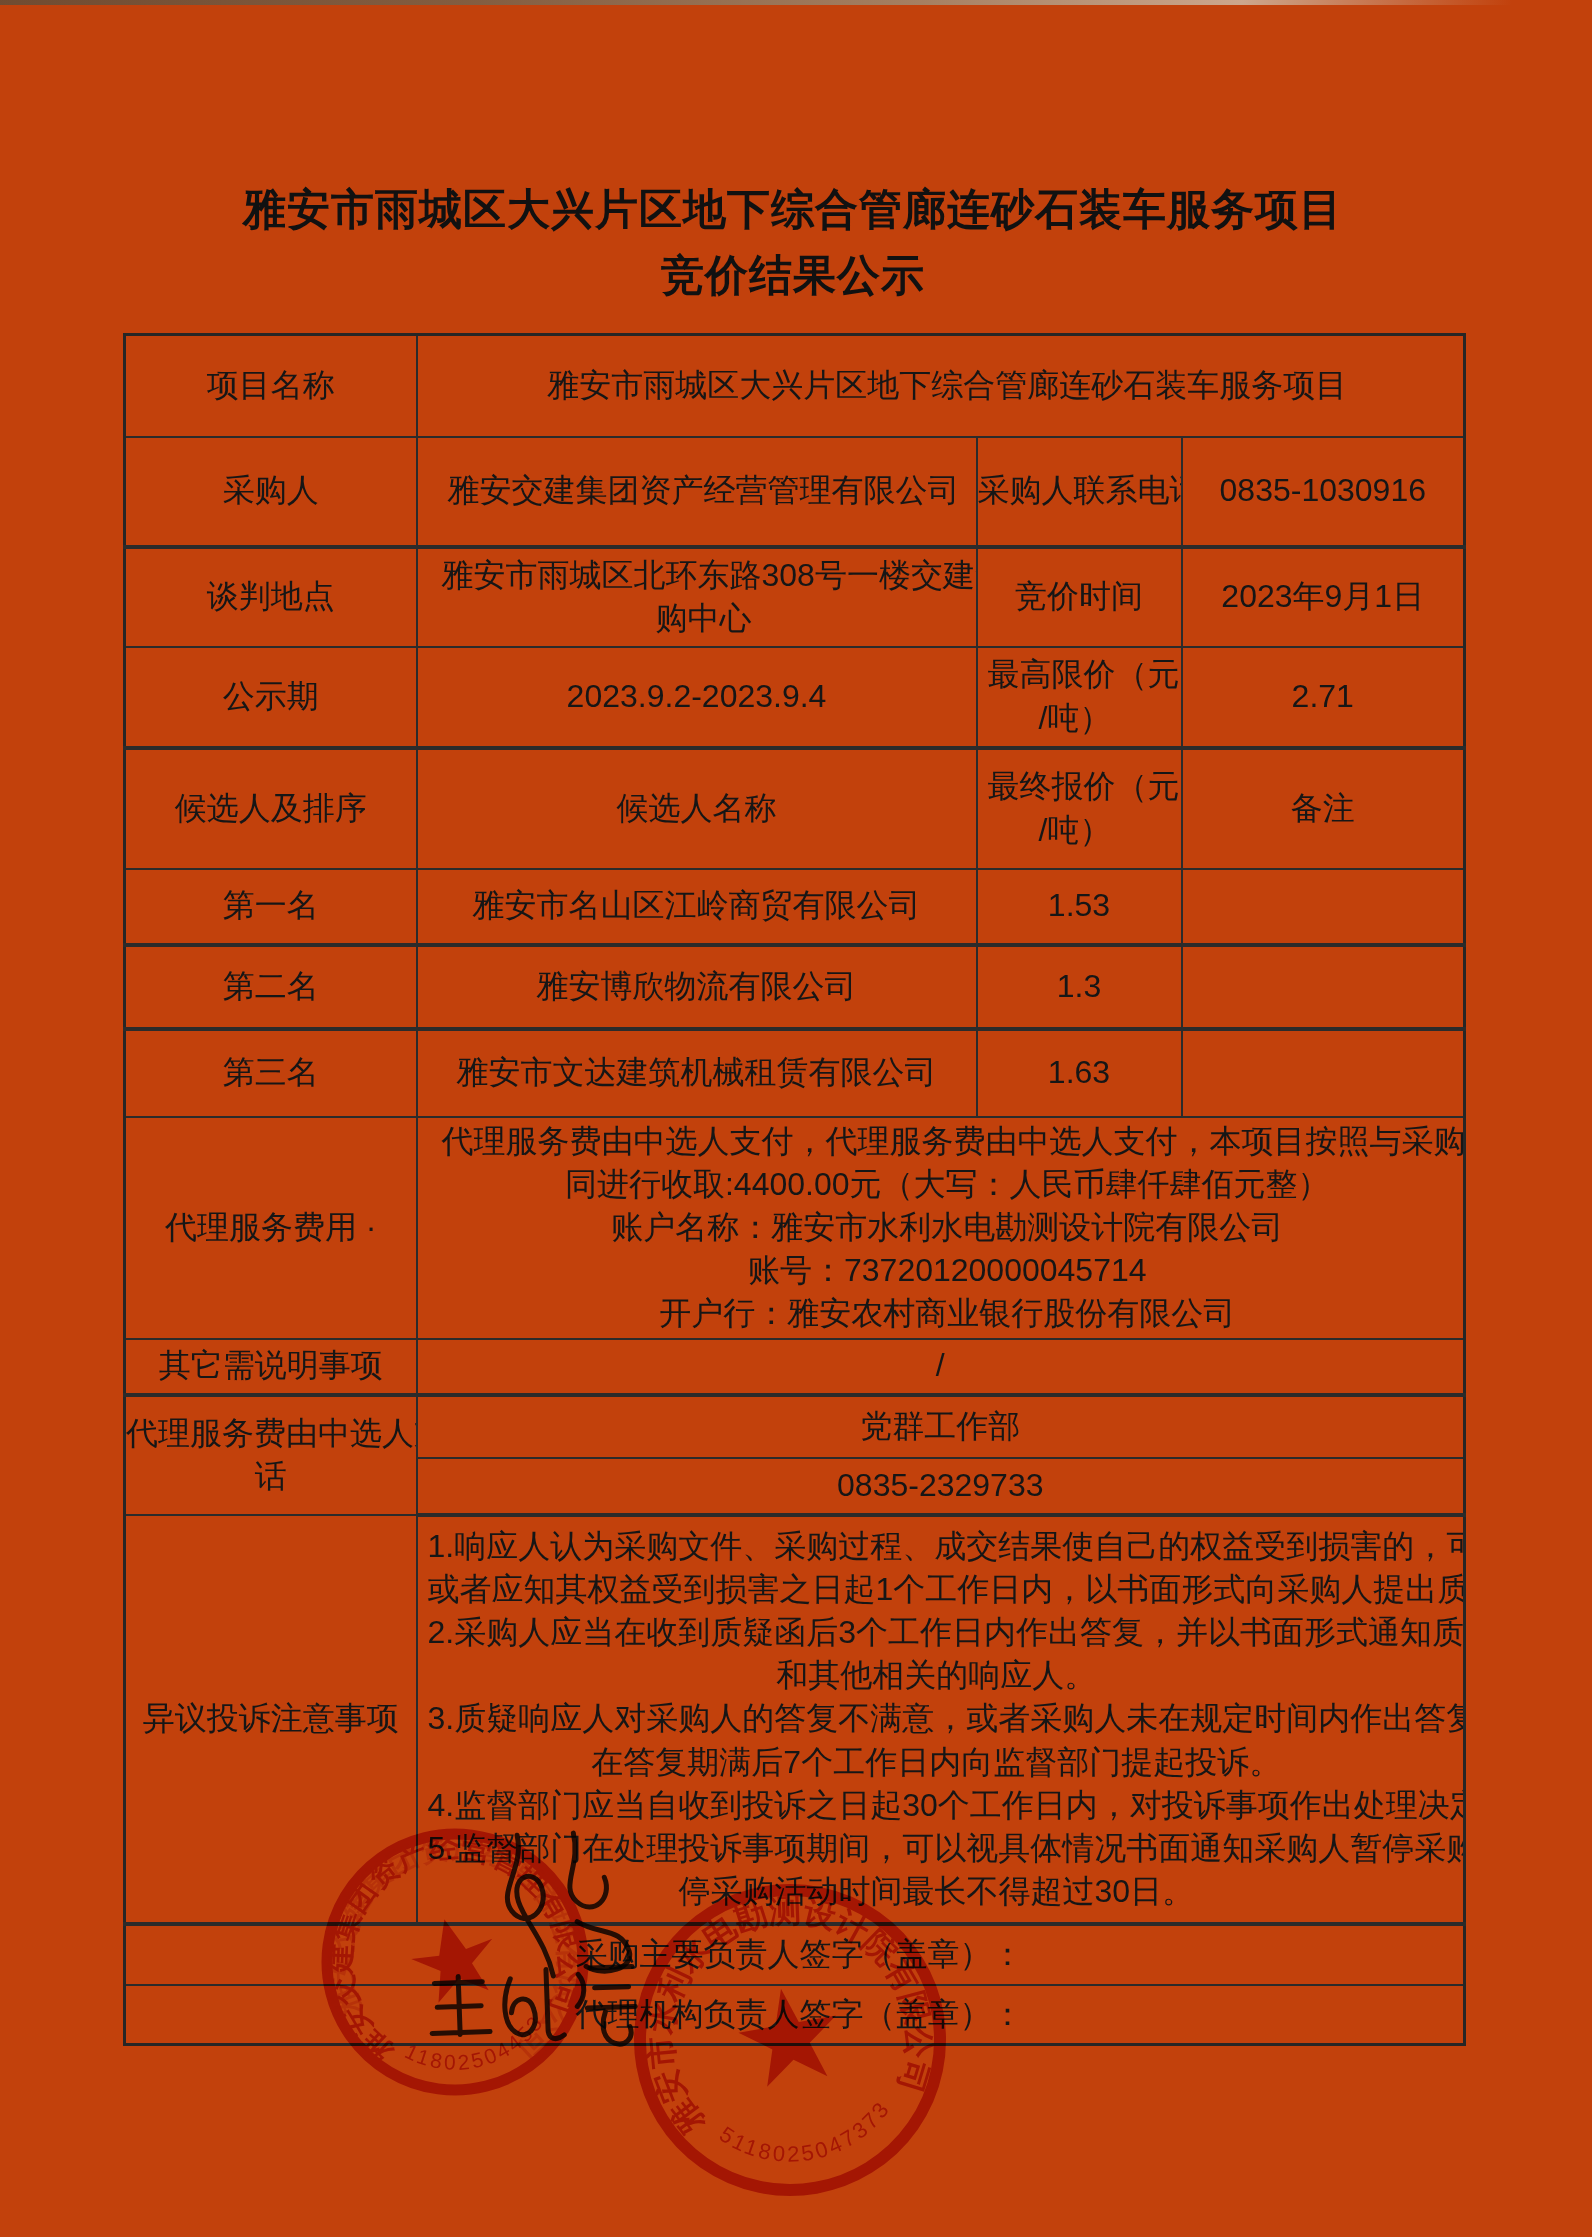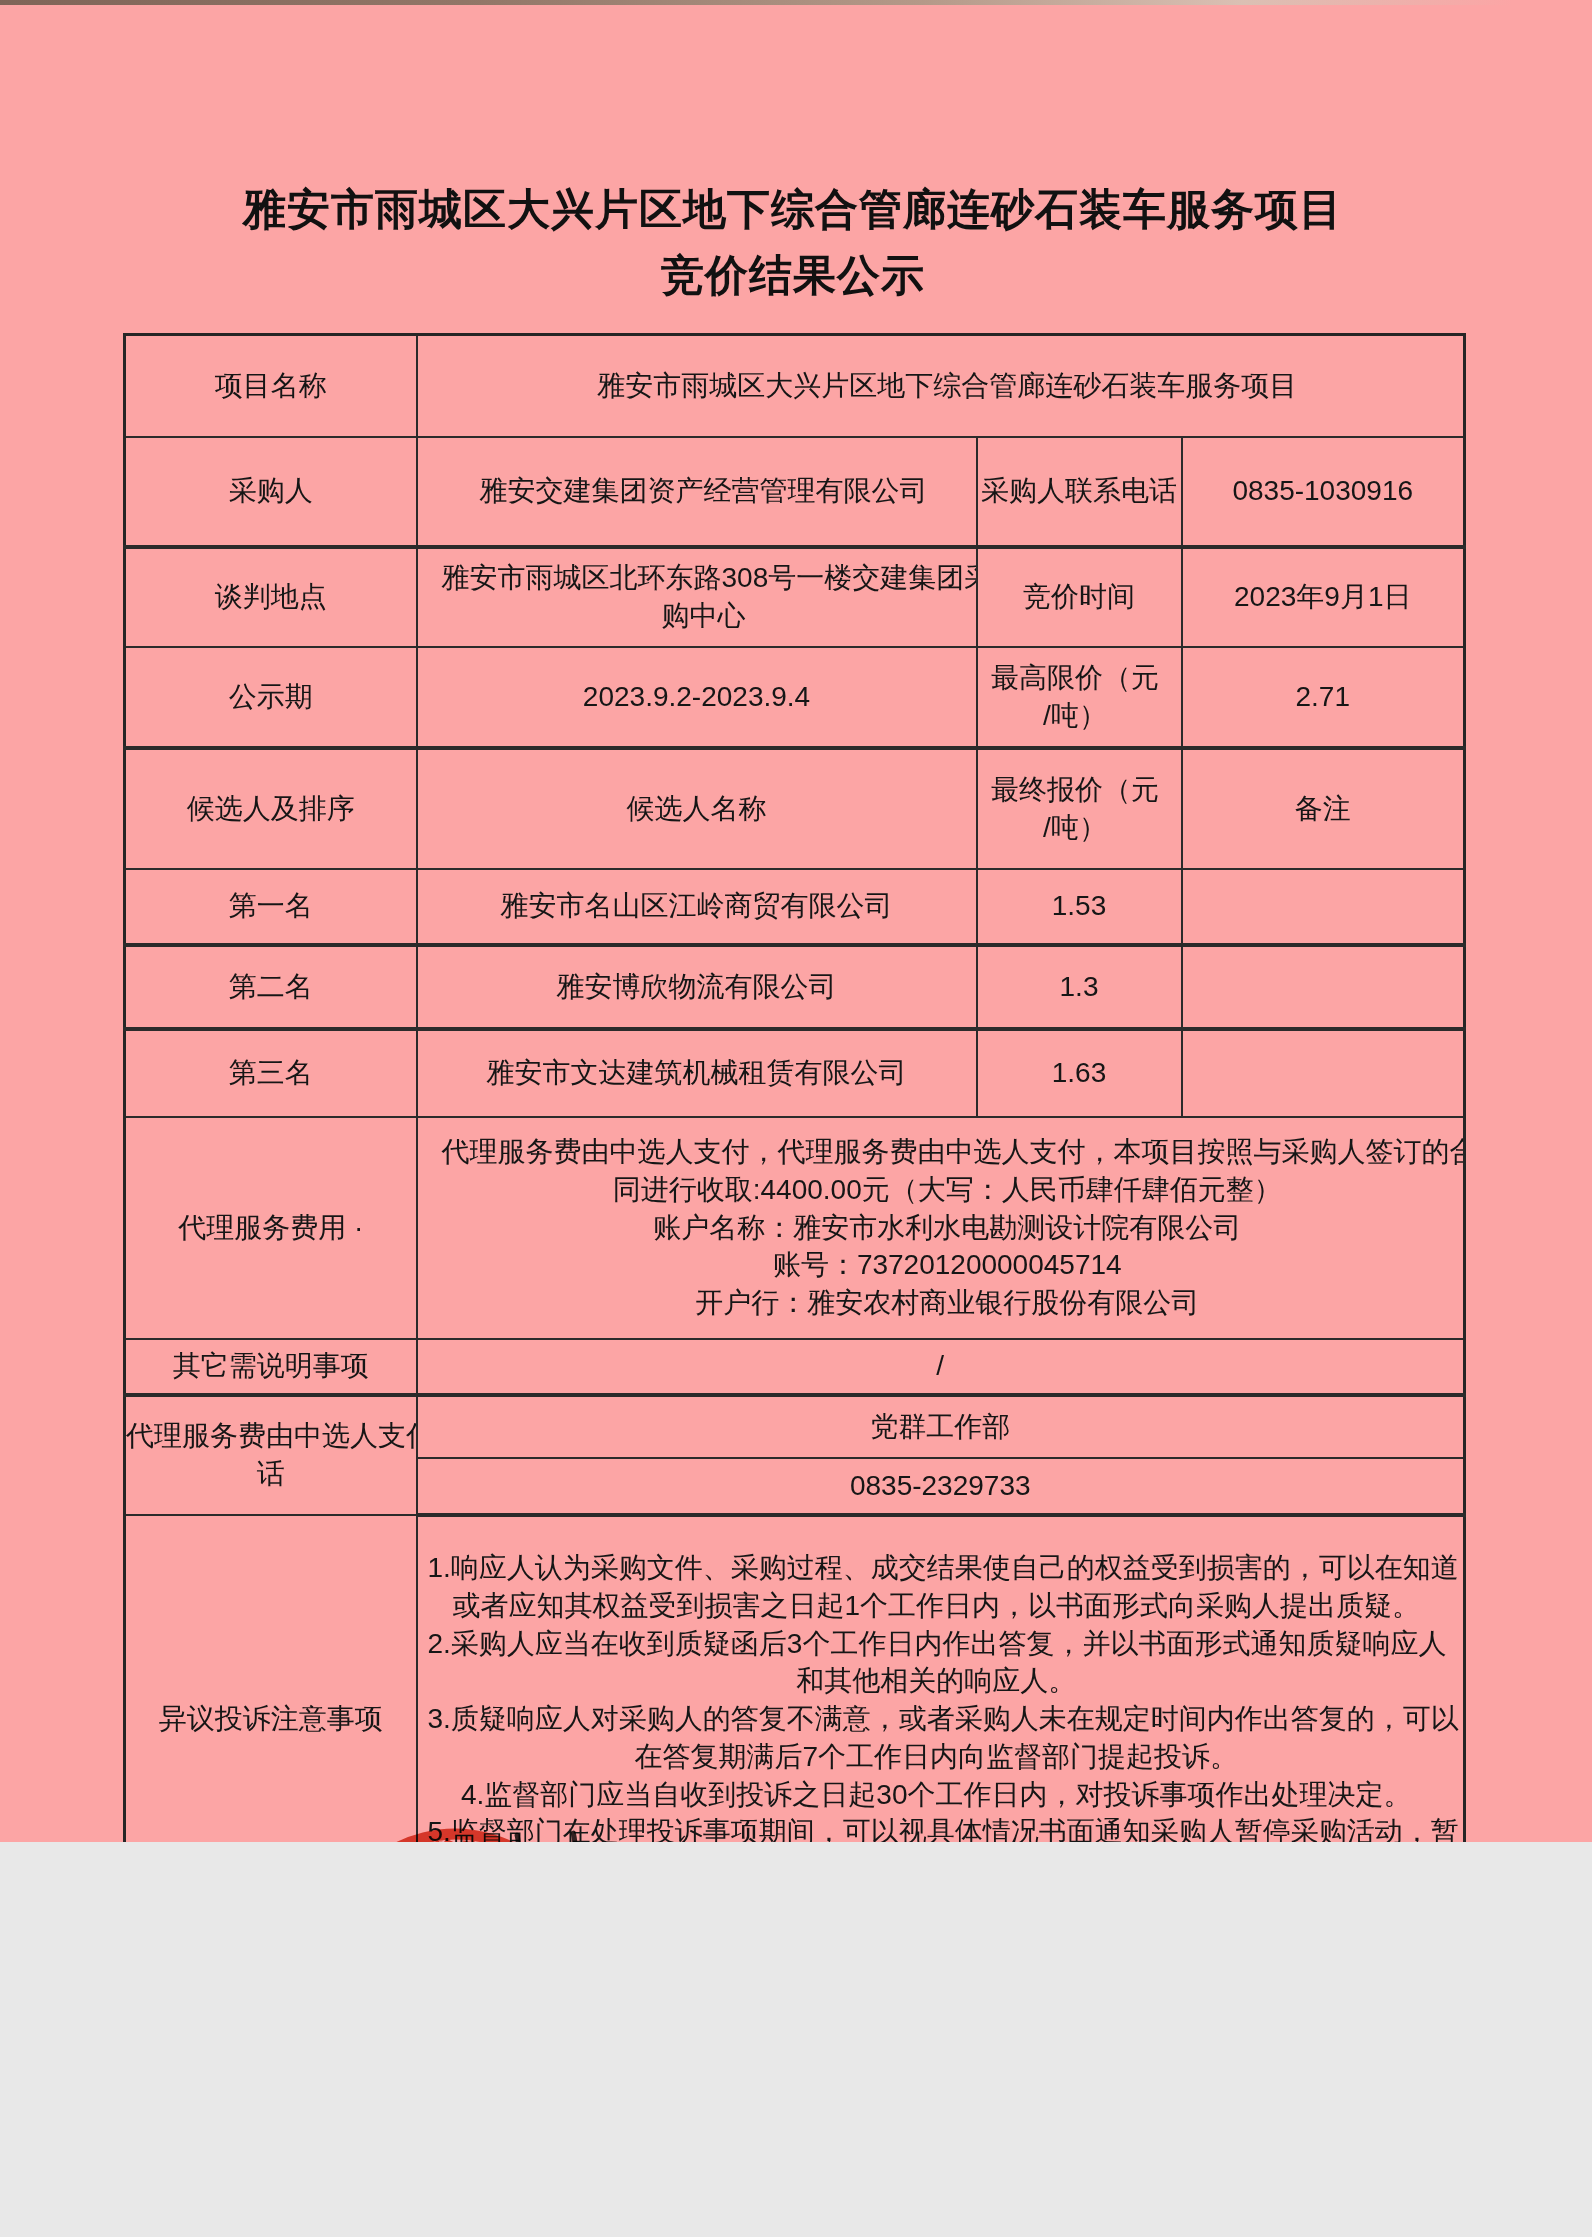--- a/index.html
+++ b/index.html
@@ -1,39 +1,39 @@
 <!DOCTYPE html>
 <html><head>
 <meta charset="utf-8">
 <style>
   * { margin:0; padding:0; box-sizing:border-box; }
   body { background:#e8e8e8; }
   .page {
-    position:relative; width:1592px; height:1842px;
-    background:#fca5a5;
+    position:relative; width:1592px; height:2237px;
+    background:#c2410c;
     font-family:"Liberation Sans","DejaVu Sans",sans-serif;
     color:#1a1a1a; overflow:hidden;
   }
   .top-smudge {
     position:absolute; top:0; left:0; width:100%; height:5px;
     background:linear-gradient(90deg,#554f3e 0%,#6e6753 30%,#9c957f 58%,#cfc9b8 78%,rgba(230,226,214,0) 95%);
     opacity:.75;
   }
   .title {
     position:absolute; left:123px; top:176px; width:1340px;
     text-align:center; font-size:43px; font-weight:bold;
     line-height:66px; letter-spacing:1px; color:#111;
   }
   table.doc {
     position:absolute; left:123px; top:333px; width:1340px;
     border-collapse:collapse; table-layout:fixed;
     border:3px solid #262626;
   }
   table.doc td {
-    border:2px solid #2b2b2b; font-size:28px; color:#161616;
+    border:2px solid #2b2b2b; font-size:32px; color:#161616;
     vertical-align:middle; line-height:1.35; overflow:hidden;text-align:center;
   }
   tr.thick td { border-bottom-width:4px; }
   .lbl   { text-align:center; }
   .left  { text-align:left; padding-left:24px; padding-right:10px; }
   .tight { text-align:left; padding-left:10px; padding-right:18px; }
   .center{ text-align:center; }
   .pre   { white-space:pre; }
   .lines { line-height:45px; font-size:27px; }
   .phone-lbl { font-size:27px; white-space:nowrap; text-align:center;margin-top:36px; }

